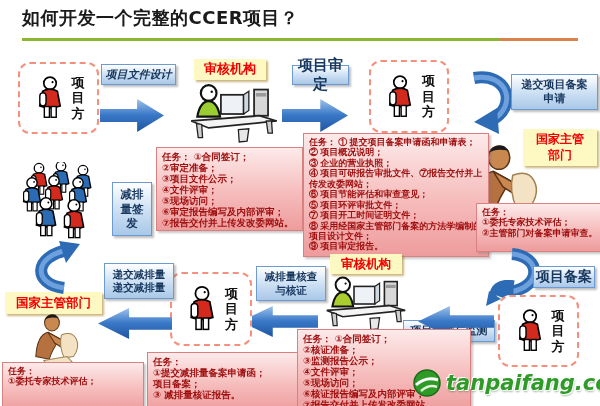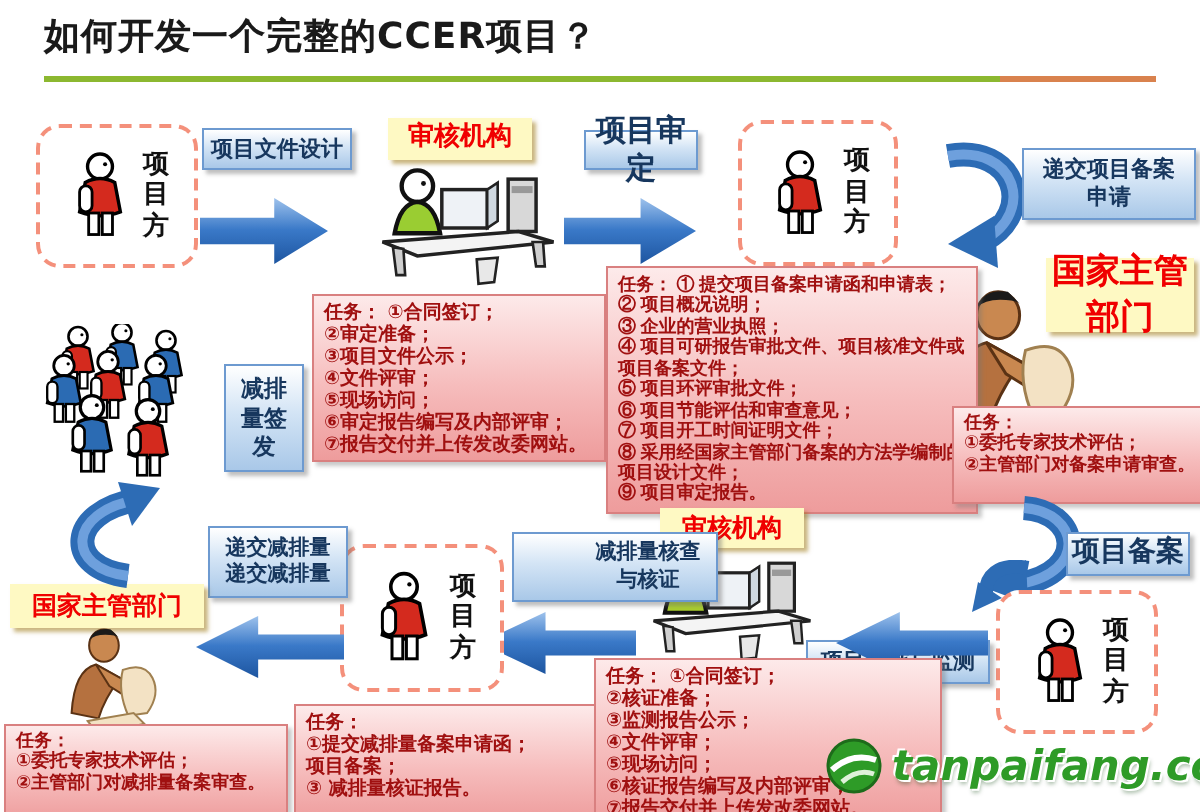--- a/index.html
+++ b/index.html
@@ -77,21 +77,21 @@
     <svg width="34" height="52" viewBox="0 0 60 80" style="color:#d42a1e">
         <use href="#sym-person"></use>
       </svg>
     <div class="vlabel">
         <div>项</div>
         <div>目</div>
         <div>方</div>
       </div>
   </div>
 
-  <div class="abs blabel" style="left:101px;top:64px;width:73px;height:19px;font-size:11px;">项目文件设计</div>
+  <div class="abs blabel" style="left:101px;top:64px;width:73px;height:19px;font-size:11px;font-style:italic;">项目文件设计</div>
   <div class="abs arrow" style="left:100px;top:99px;width:64px;height:33px;"></div>
 
   <div class="abs olabel" style="left:194px;top:59px;width:72px;height:21px;font-size:13px;">审核机构</div>
   <svg class="abs" style="left:186px;top:82px;color:#9acd32" width="96" height="64" viewBox="0 0 110 72">
       <use href="#sym-desk"></use>
     </svg>
 
   <div class="abs blabel" style="left:292px;top:65px;width:55px;height:18px;font-size:15px;">项目审定</div>
   <div class="abs arrow" style="left:282px;top:99px;width:66px;height:33px;"></div>
 
@@ -109,44 +109,44 @@
   <svg class="abs" style="left:468px;top:70px;" width="48" height="66" viewBox="0 0 48 66">
     <path d="M6 8 C 40 2 50 36 24 50" stroke="#2d6cb5" stroke-width="12" fill="none"></path>
     <path d="M6 8 C 40 2 50 36 24 50" stroke="#6ea0dd" stroke-width="5" fill="none"></path>
     <polygon points="6,52 29,38 31,64" fill="#2d6cb5"></polygon>
   </svg>
   <div class="abs blabel" style="left:511px;top:74px;width:85px;height:34px;font-size:11px;">
       <div>递交项目备案</div>
       <div>申请</div>
     </div>
 
-  <div class="abs olabel" style="left:523px;top:129px;width:74px;height:37px;font-size:17px;">
+  <div class="abs olabel" style="left:523px;top:129px;width:74px;height:37px;font-size:12px;">
       <div>国家主管</div>
       <div>部门</div>
     </div>
   <svg class="abs" style="left:460px;top:140px;" width="84" height="88" viewBox="0 0 86 86">
       <use href="#sym-worker"></use>
     </svg>
 
   <div class="abs task" style="left:156px;top:147px;width:135px;height:76px;font-size:9.5px;">
       <div>任务： ①合同签订；</div>
       <div>②审定准备；</div>
       <div>③项目文件公示；</div>
       <div>④文件评审；</div>
       <div>⑤现场访问；</div>
       <div>⑥审定报告编写及内部评审；</div>
       <div>⑦报告交付并上传发改委网站。</div>
     </div>
   <div class="abs task" style="left:303px;top:133px;width:174px;height:116px;font-size:9px;font-family:Liberation Serif, serif;">
       <div>任务： ① 提交项目备案申请函和申请表；</div>
       <div>② 项目概况说明；</div>
       <div>③ 企业的营业执照；</div>
-      <div>④ 项目可研报告审批文件、项目核准文件或项目备案文件；</div>
+      <div>④ 项目可研报告审批文件、⑦报告交付并上传发改委网站；</div>
+      <div>⑥ 项目节能评估和审查意见；</div>
       <div>⑤ 项目环评审批文件；</div>
-      <div>⑥ 项目节能评估和审查意见；</div>
       <div>⑦ 项目开工时间证明文件；</div>
       <div>⑧ 采用经国家主管部门备案的方法学编制的项目设计文件；</div>
       <div>⑨ 项目审定报告。</div>
     </div>
   <div class="abs task" style="left:476px;top:203px;width:122px;height:41px;font-size:9px;">
       <div>任务：</div>
       <div>①委托专家技术评估；</div>
       <div>②主管部门对备案申请审查。</div>
     </div>
 
@@ -173,21 +173,21 @@
     <polygon points="0,26 3,11 15,19" fill="#2d6cb5"></polygon>
   </svg>
   <div class="abs blabel" style="left:403px;top:284px;width:90px;height:20px;font-size:11px;margin-top:36px;">项目实施与监测</div>
   <div class="abs arrow left" style="left:418px;top:306px;width:76px;height:31px;"></div>
 
   <div class="abs olabel" style="left:330px;top:254px;width:72px;height:20px;font-size:12.5px;">审核机构</div>
   <svg class="abs" style="left:322px;top:274px;color:#aace2e" width="88" height="60" viewBox="0 0 110 72">
       <use href="#sym-desk"></use>
     </svg>
 
-  <div class="abs blabel" style="left:256px;top:266px;width:68px;height:33px;font-size:10.5px;padding-left:33px;">
+  <div class="abs blabel" style="left:256px;top:266px;width:68px;height:33px;font-size:10.5px;">
       <div>减排量核查</div>
       <div>与核证</div>
     </div>
   <div class="abs arrow left" style="left:240px;top:306px;width:78px;height:31px;"></div>
 
   <div class="abs pbox" style="left:170px;top:272px;width:78px;height:70px;">
     <svg width="36" height="54" viewBox="0 0 60 80" style="color:#d42a1e">
         <use href="#sym-person"></use>
       </svg>
     <div class="vlabel">
@@ -203,21 +203,20 @@
     </div>
   <div class="abs arrow left" style="left:98px;top:308px;width:74px;height:31px;"></div>
 
   <div class="abs olabel" style="left:5px;top:292px;width:97px;height:22px;font-size:12.5px;">国家主管部门</div>
   <svg class="abs" style="left:14px;top:312px;" width="80" height="58" viewBox="0 0 86 86">
       <use href="#sym-worker"></use>
     </svg>
   <div class="abs task" style="left:2px;top:362px;width:130px;height:42px;font-size:9px;">
       <div>任务：</div>
       <div>①委托专家技术评估；</div>
-      <div>②主管部门对减排量备案审查。</div>
     </div>
 
   <svg class="abs" style="left:18px;top:162px;" width="90" height="88" viewBox="0 0 90 88">
     <use href="#sym-person" x="8" y="0" width="26" height="35" style="color:#d42a1e"></use>
     <use href="#sym-person" x="30" y="-2" width="26" height="35" style="color:#2b6bb3"></use>
     <use href="#sym-person" x="52" y="2" width="26" height="35" style="color:#2b6bb3"></use>
     <use href="#sym-person" x="0" y="14" width="28" height="38" style="color:#2b6bb3"></use>
     <use href="#sym-person" x="22" y="12" width="28" height="38" style="color:#d42a1e"></use>
     <use href="#sym-person" x="46" y="14" width="28" height="38" style="color:#2b6bb3"></use>
     <use href="#sym-person" x="12" y="34" width="32" height="43" style="color:#2b6bb3"></use>

